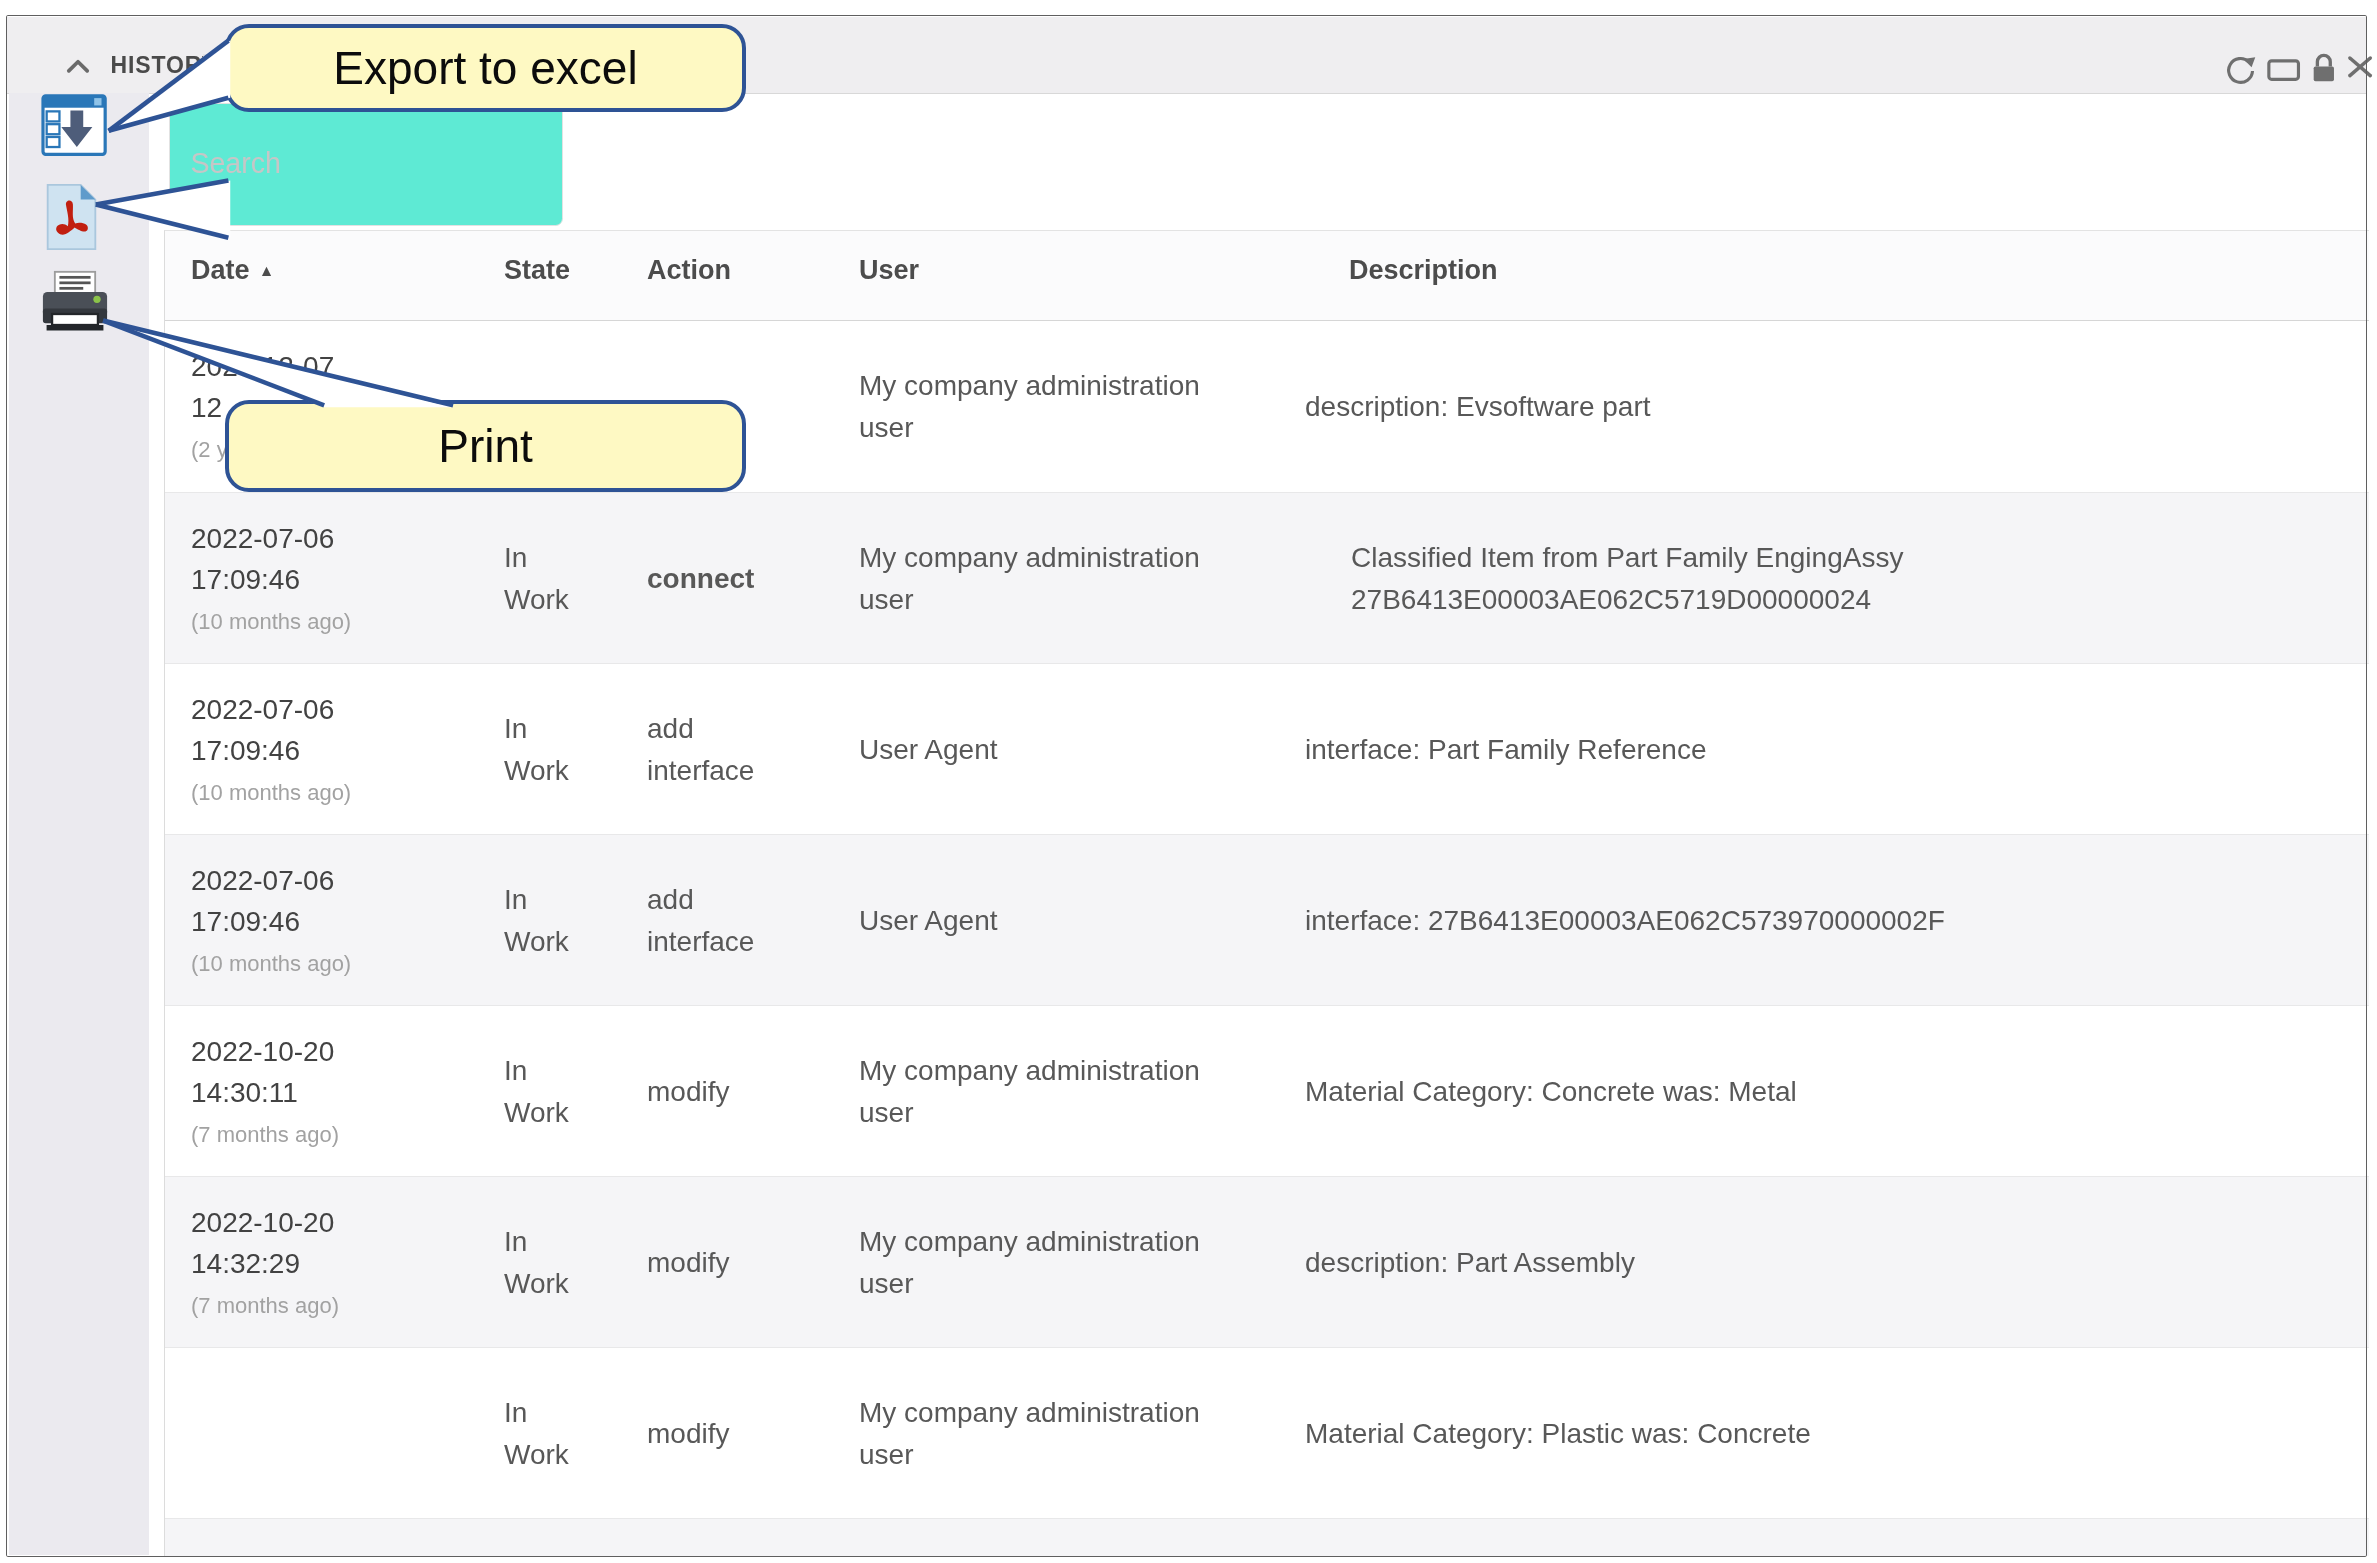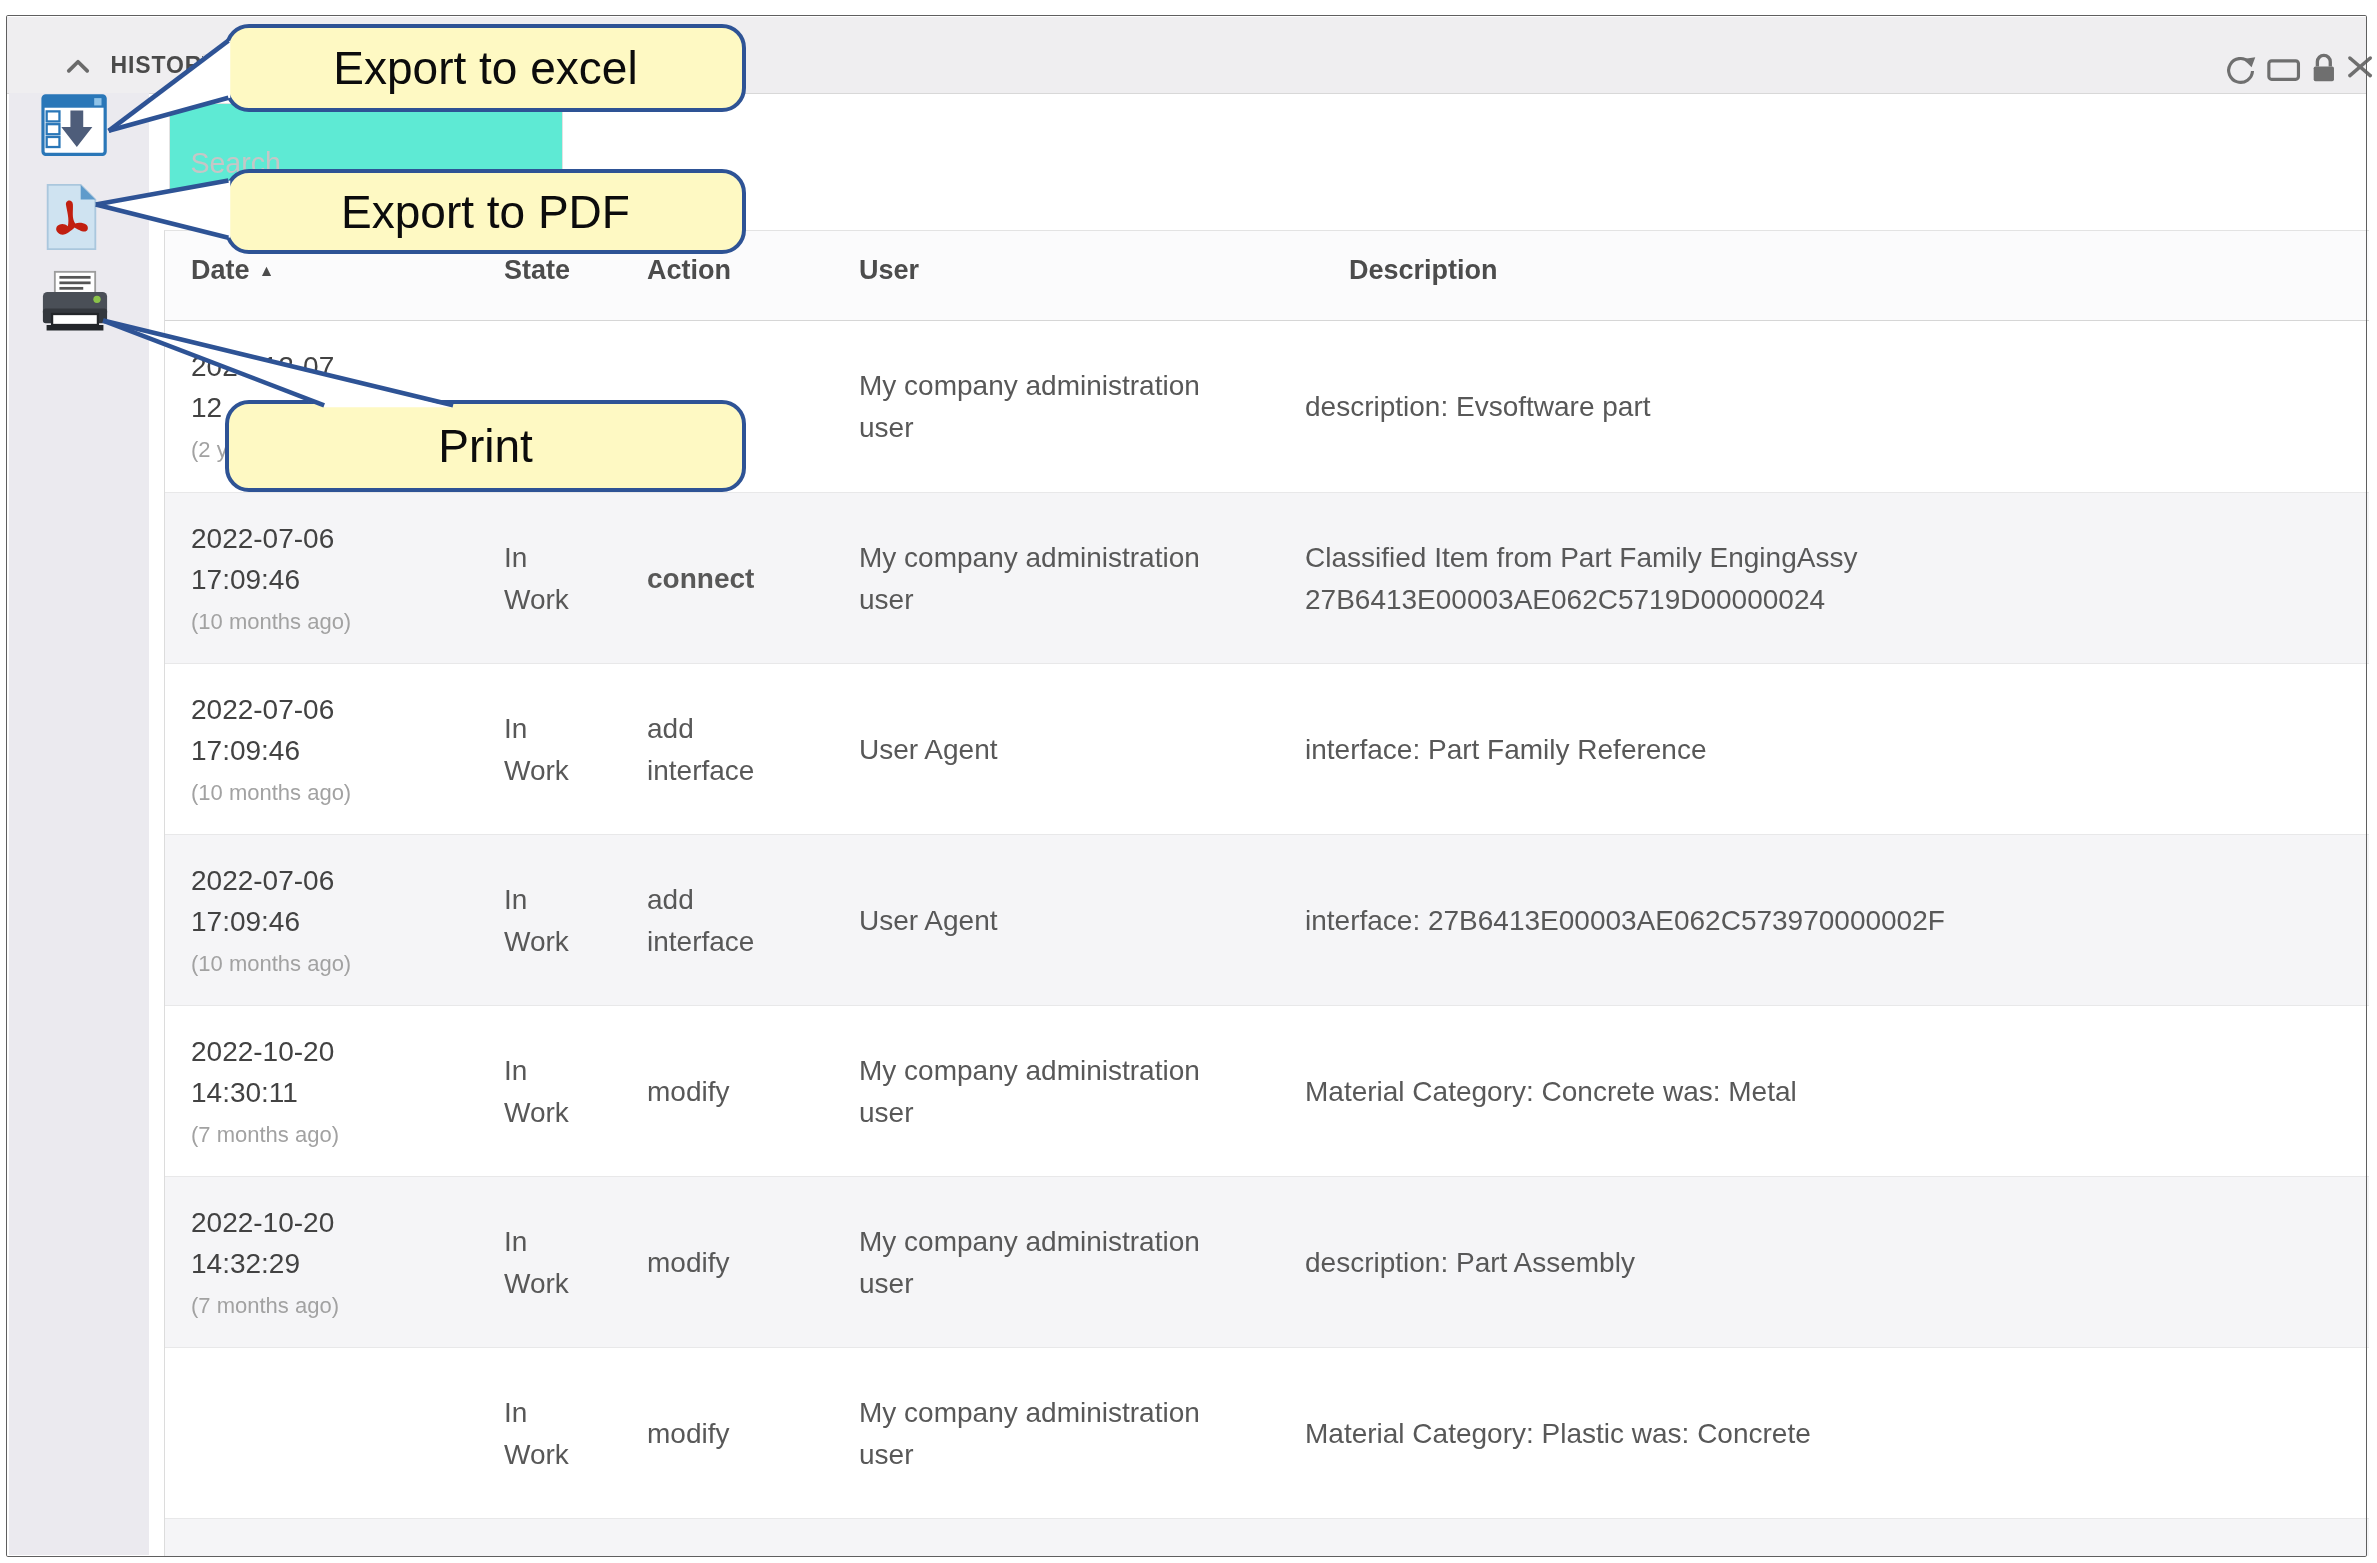--- a/index.html
+++ b/index.html
@@ -153,21 +153,21 @@
           </div>
           <div class="cell" style="left: 339px; width: 83px;">
             <span>In Work</span>
           </div>
           <div class="cell" style="left: 482px; width: 147px; font-weight: bold;">
             <span>connect</span>
           </div>
           <div class="cell" style="left: 694px; width: 368px;">
             <span>My company administration user</span>
           </div>
-          <div class="cell" style="left: 1140px; width: 921px;">
+          <div class="cell" style="left: 1186px; width: 921px;">
             <span>Classified Item from Part Family EngingAssy 27B6413E00003AE062C5719D00000024</span>
           </div>
         </div>
         <div class="trow even">
           <div class="datecell" style="left: 26px; width: 276px;">
             <div class="dline">2022-07-06</div>
             <div class="dline">17:09:46</div>
             <div class="dago">(10 months ago)</div>
           </div>
           <div class="cell" style="left: 339px; width: 83px;">
@@ -253,23 +253,20 @@
           <div class="cell" style="left: 1140px; width: 921px;">
             <span>Material Category: Plastic was: Concrete</span>
           </div>
         </div>
         <div class="trow odd"></div>
       </div>
   </div>
 
   <div class="callout" style="top:24px;height:88px">
     <span class="ctext">Export to excel</span>
-  </div>
-  <div class="callout" style="top:169px;height:85px">
-    <span class="ctext">Export to PDF</span>
   </div>
   <div class="callout" style="top:400px;height:92px">
     <span class="ctext">Print</span>
   </div>
 
   <svg class="tails" width="2377" height="1563" viewBox="0 0 2581 1697">
     <polygon points="118,142 250,44 250,106" fill="#ffffff"></polygon>
     <line x1="118" y1="142" x2="248" y2="44" stroke="#2e5395" stroke-width="5"></line>
     <line x1="118" y1="142" x2="248" y2="106" stroke="#2e5395" stroke-width="5"></line>
 

